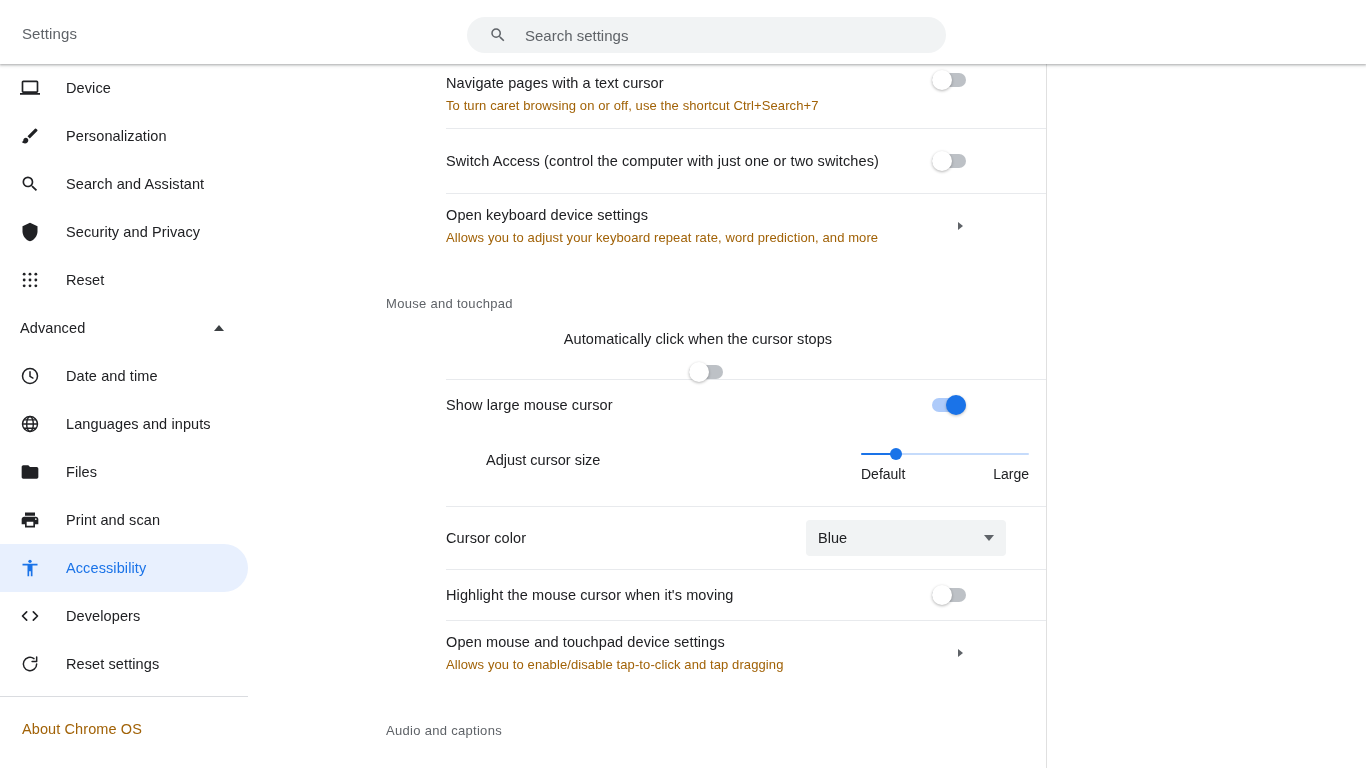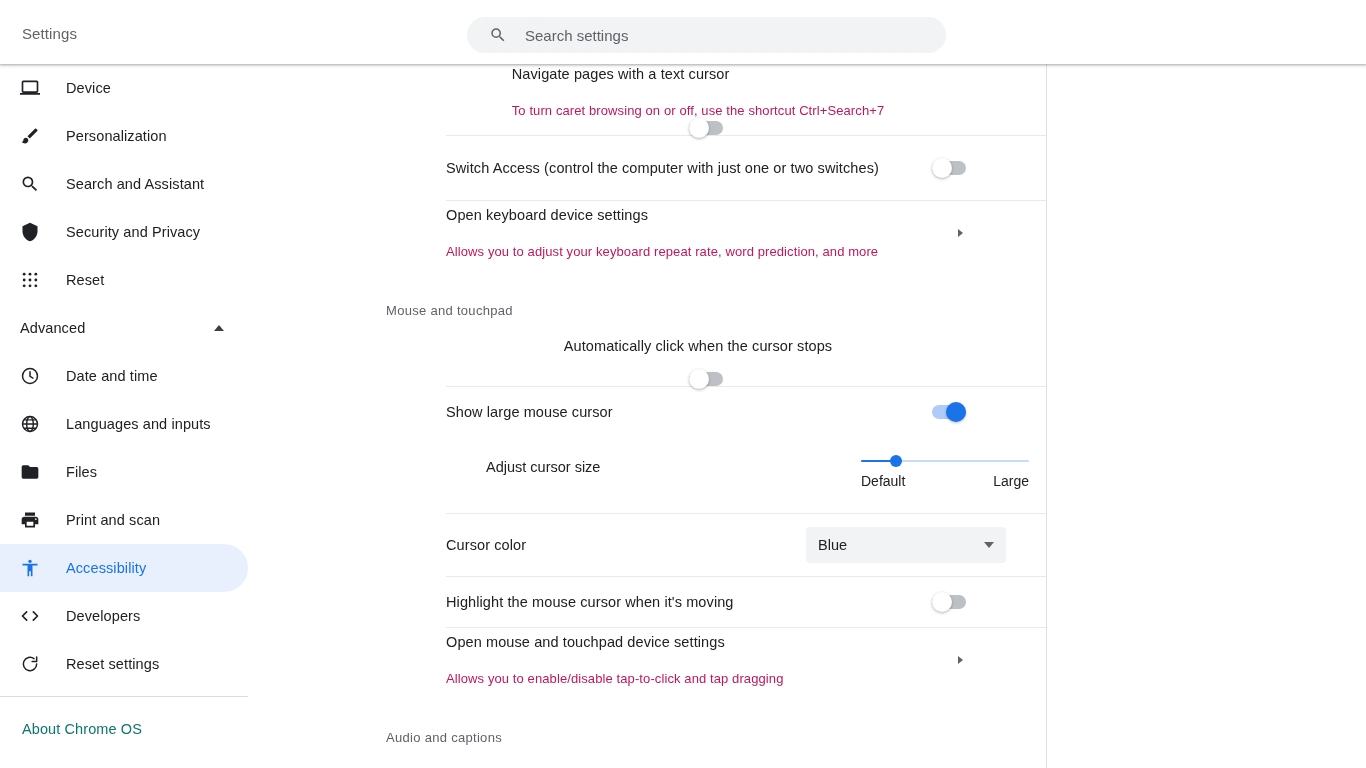--- a/index.html
+++ b/index.html
@@ -59,21 +59,21 @@
   #advanced-row .label { font-size:14.5px; color:#202124; font-weight:500; letter-spacing:.1px; }
   #advanced-arrow { margin-left:auto; margin-right:24px; width:10px; height:6px; display:block; }
 
   #sidebar-divider {
     width:248px; height:1px; background:#dadce0; margin:8px 0;
   }
   #about-row {
     display:flex; align-items:center; height:48px;
     padding-left:22px; width:248px; cursor:pointer;
   }
-  #about-row .label { font-size:14.5px; color:#0f766e; font-weight:500; letter-spacing:.1px;text-align:right; }
+  #about-row .label { font-size:14.5px; color:#a16207; font-weight:500; letter-spacing:.1px;text-align:right; }
 
   #vertical-divider {
     position:absolute; left:1046px; top:64px; width:1px; height:704px;
     background:#e0e0e0; z-index:5;
   }
 
   
   #content {
     position:absolute; left:366px; top:64px; width:680px; height:704px;
     background:#ffffff; overflow:hidden;
@@ -86,21 +86,21 @@
 
   .row {
     position:relative; display:flex; align-items:center;
     min-height:64px; padding:0 60px 0 60px;
   }
   .row-divider {
     height:1px; background:#e8eaed; margin-left:60px; margin-right:0; width:600px;
   }
   .row-text { flex:1; padding-right:16px; }
   .row-title { font-size:14.5px; color:#202124; letter-spacing:.1px; line-height:20px; }
-  .row-sub { font-size:13px; color:#be185d; letter-spacing:.1px; line-height:20px; margin-top:17px; }
+  .row-sub { font-size:13px; color:#a16207; letter-spacing:.1px; line-height:20px; margin-top:3px; }
 
   
   .toggle { position:relative; width:34px; height:14px; flex:none; cursor:pointer; }
   .toggle .track {
     position:absolute; left:0; top:0; width:34px; height:14px;
     border-radius:7px; background:#bdc1c6;
   }
   .toggle .knob {
     position:absolute; left:0; top:-3px; width:20px; height:20px;
     border-radius:50%; background:#ffffff;
@@ -270,21 +270,21 @@
     <span class="label">About Chrome OS</span>
   </div>
 </div>
 
 <div id="vertical-divider"></div>
 
 <div id="content">
 
   <div class="card">
 
-    <div class="row" style="min-height:64px; align-items:center; padding-top:0;flex-direction:column;">
+    <div class="row" style="min-height:64px; align-items:flex-start; padding-top:9px;">
       <div class="row-text">
         <div class="row-title">Navigate pages with a text cursor</div>
         <div class="row-sub">To turn caret browsing on or off, use the shortcut Ctrl+Search+7</div>
       </div>
       <div class="toggle">
         <div class="track"></div>
         <div class="knob"></div>
       </div>
     </div>
     <div class="row-divider"></div>

